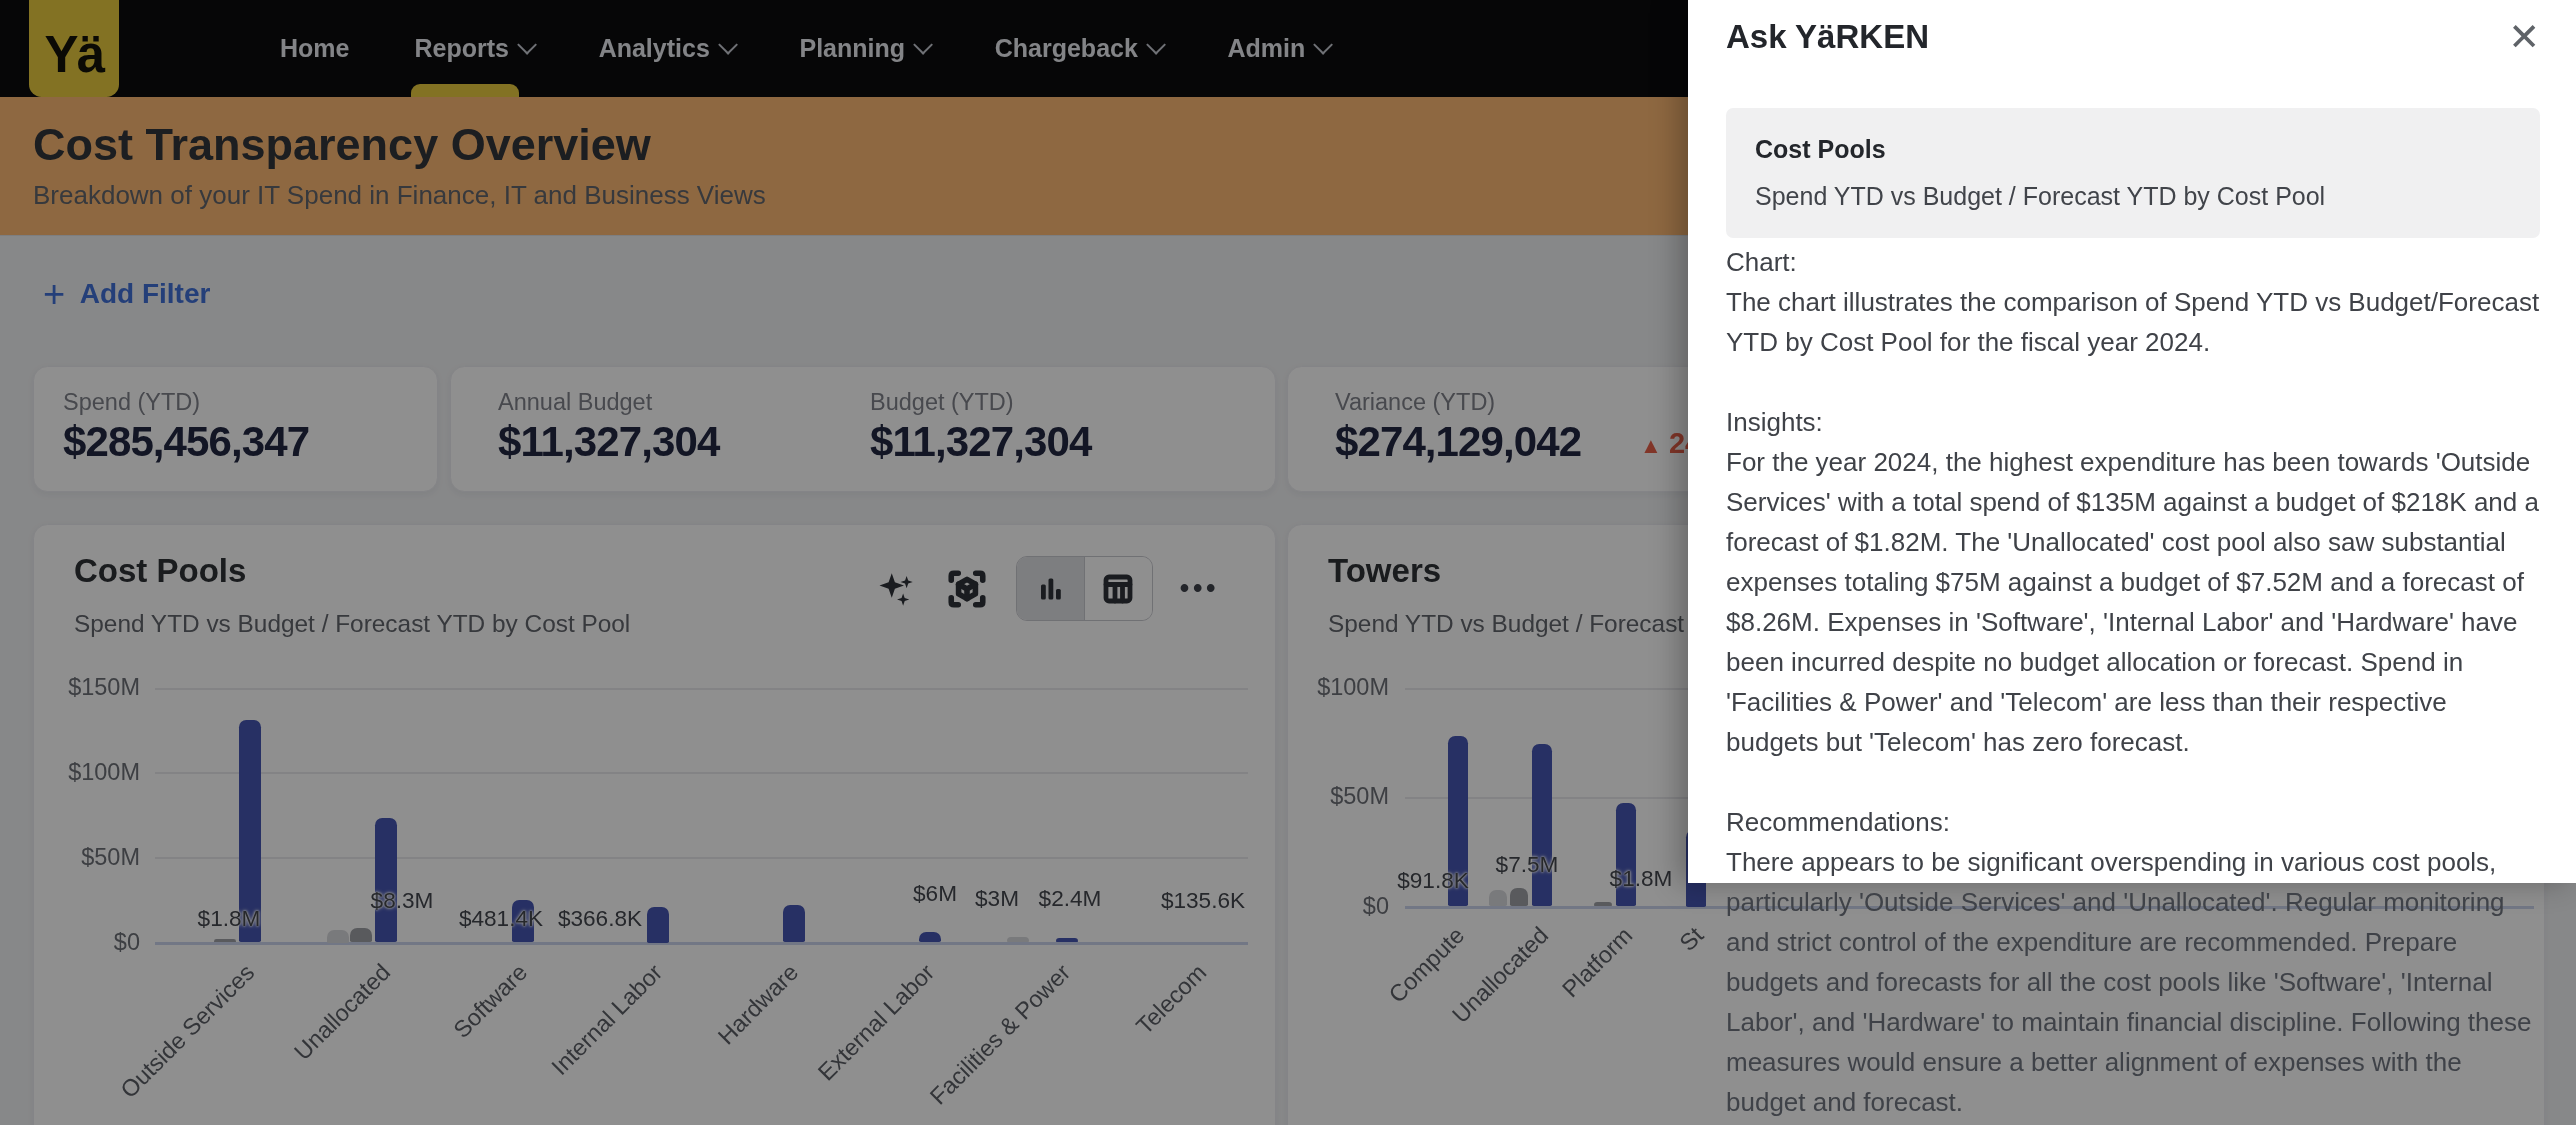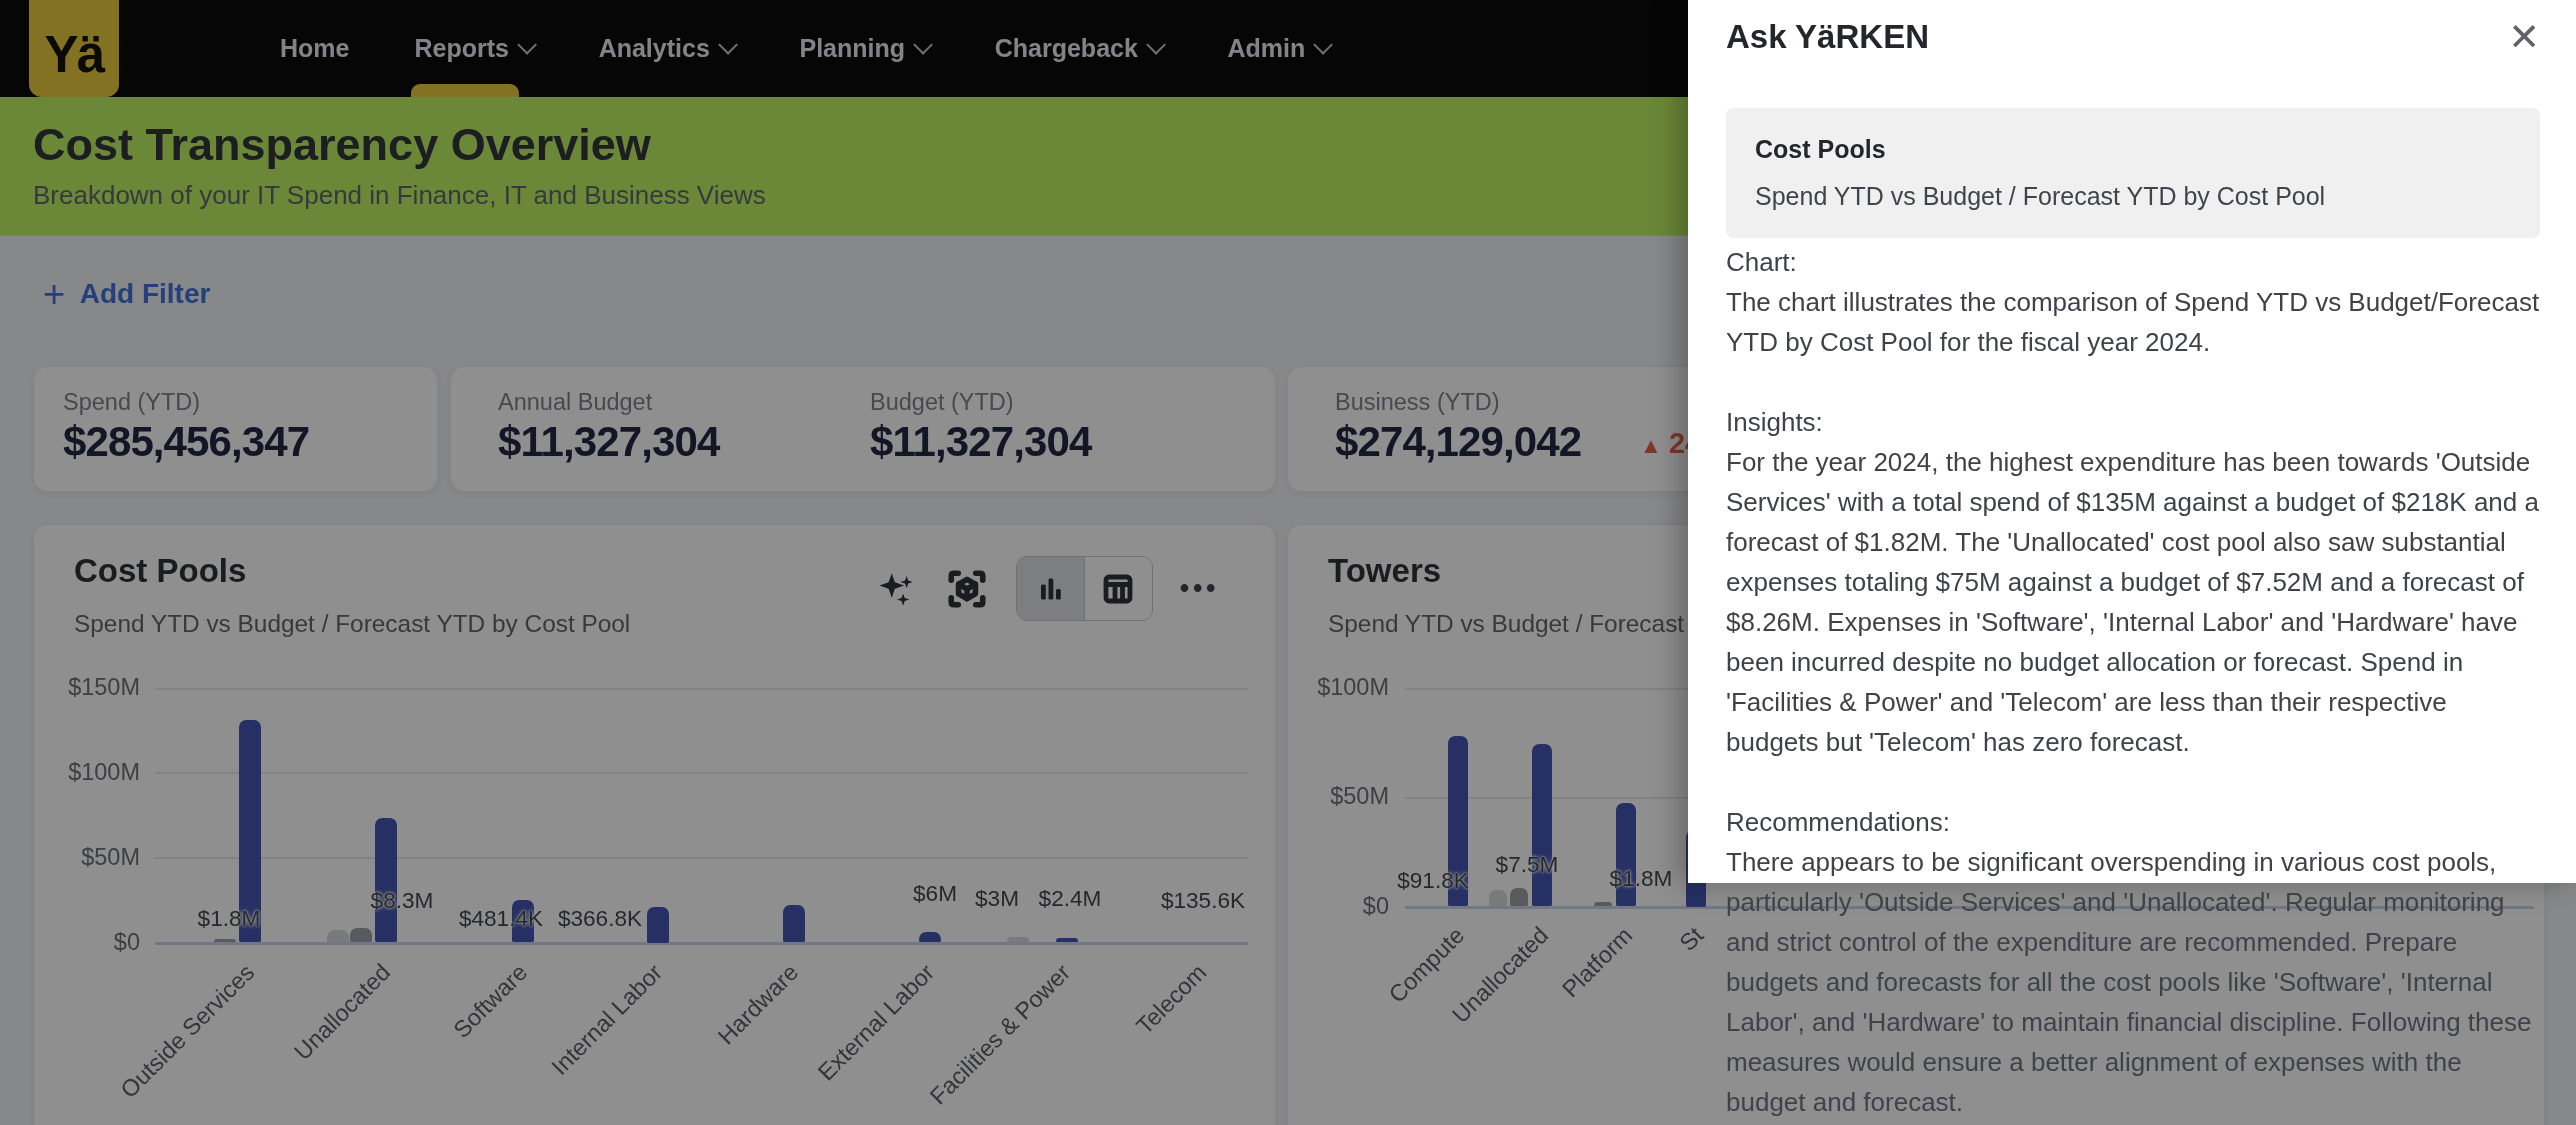--- a/index.html
+++ b/index.html
@@ -14,21 +14,21 @@
   .logo-text{font-size:51px;font-weight:700;color:#15130a;letter-spacing:-1.8px;margin-top:12.6px;}
   .nav-items{position:absolute;left:280px;top:0;height:97px;display:flex;gap:65px;align-items:center;}
   .nav-item{position:relative;height:97px;display:flex;align-items:center;color:#e9ebf0;
             font-size:25px;font-weight:600;cursor:pointer;}
   .nav-item .chev{width:11.7px;height:11.7px;border-left:2.7px solid #c7cad2;border-bottom:2.7px solid #c7cad2;
             transform:rotate(-45deg);margin-left:11px;margin-top:-7.2px;}
   .nav-item.active::after{content:"";position:absolute;left:-3.6px;right:14.5px;bottom:0;height:12.6px;
             background:#e9cb3f;border-radius:9px 9px 0 0;}
 
   
-  .page-header{position:absolute;left:0;top:97px;width:2576px;height:138px;background:#bef264;
+  .page-header{position:absolute;left:0;top:97px;width:2576px;height:138px;background:#fdba74;
                border-bottom:1.8px solid #dfe0e4;}
   .page-title{position:absolute;left:33px;top:22px;font-size:45px;font-weight:700;color:#33363c;}
   .page-subtitle{position:absolute;left:33px;top:83px;font-size:26px;color:#63666d;}
 
   
   .filter-row{position:absolute;left:43px;top:276px;display:flex;align-items:center;gap:14.5px;cursor:pointer;}
   .plus-icon{font-size:38px;font-weight:400;color:#4070d8;line-height:36px;}
   .filter-label{font-size:28px;font-weight:700;color:#4070d8;}
 
   
@@ -137,21 +137,21 @@
     <div class="kpi-label">Annual Budget</div>
     <div class="kpi-value">$11,327,304</div>
   </div>
   <div class="kpi" style="left:419px;">
     <div class="kpi-label">Budget (YTD)</div>
     <div class="kpi-value">$11,327,304</div>
   </div>
 </div>
 <div class="kpi-card" style="left:1287px;width:1256px;">
   <div class="kpi" style="left:47px;">
-    <div class="kpi-label">Business (YTD)</div>
+    <div class="kpi-label">Variance (YTD)</div>
     <div class="kpi-value">$274,129,042</div>
   </div>
   <div class="kpi-delta" style="left:352px;">
     <span class="tri">▲</span><span>2420%</span>
   </div>
 </div>
 
 <div class="chart-card" style="left:33px;width:1241px;">
   <div class="card-title">Cost Pools</div>
   <div class="card-subtitle">Spend YTD vs Budget / Forecast YTD by Cost Pool</div>

